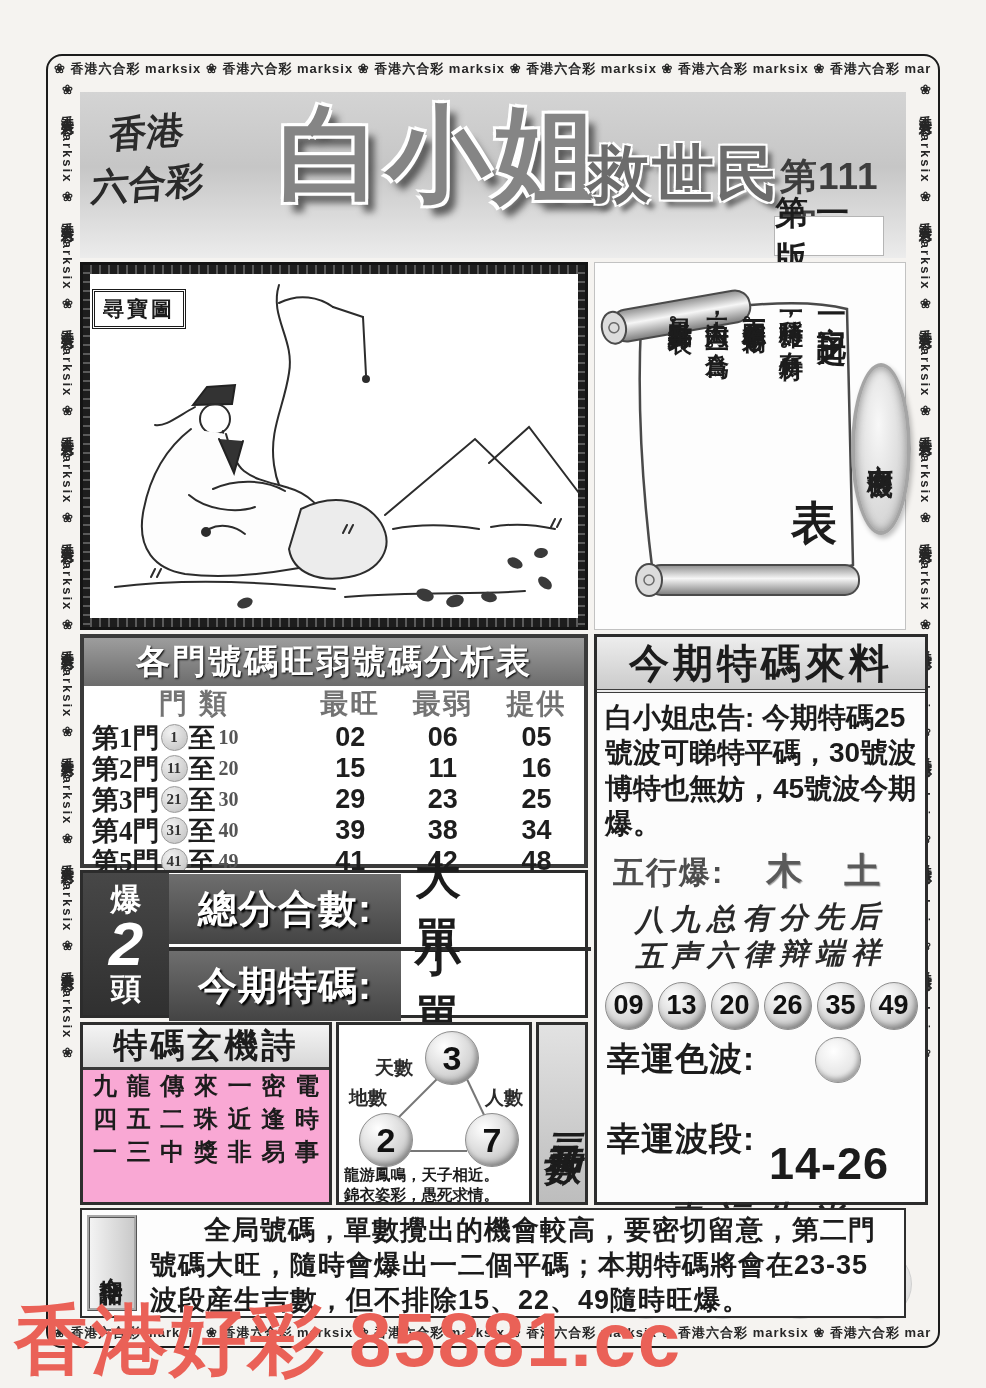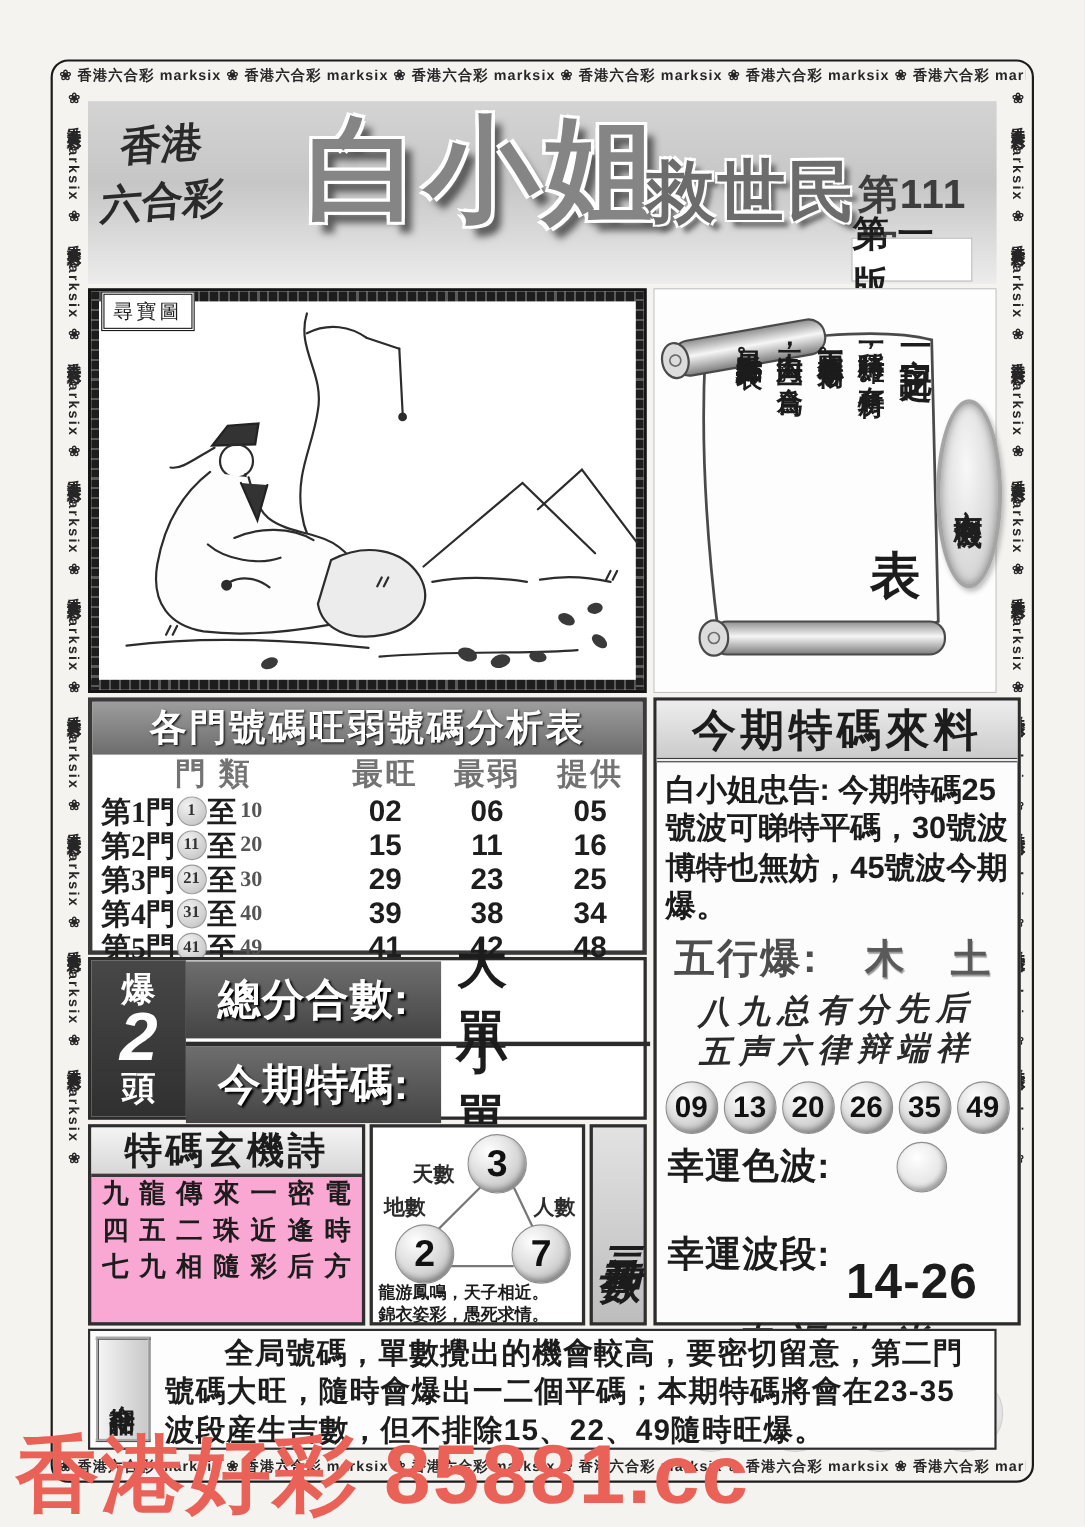--- a/index.html
+++ b/index.html
@@ -24,22 +24,22 @@
       color:#6c6c6c;text-shadow:2px 2px 0 #fff,-2px -2px 0 #fff,2px -2px 0 #fff,-2px 2px 0 #fff,6px 7px 5px rgba(60,60,60,.7);}
   .issue{position:absolute;left:700px;top:60px;font-size:37px;font-weight:900;color:#3d3d3d;letter-spacing:1px;}
   .edition{position:absolute;left:694px;top:124px;width:108px;height:38px;background:#fff;border:1px solid #b5b5b5;
       display:flex;align-items:center;justify-content:center;font-size:33px;font-weight:900;letter-spacing:8px;}
   
   .pic{left:80px;top:262px;width:508px;height:368px;border:3px solid #141414;background:#fff;}
   .pic-band-h{position:absolute;left:0;width:100%;height:9px;
       background:repeating-linear-gradient(90deg,#1d1d1d 0 7px,#5a5a5a 7px 9px);}
   .pic-band-v{position:absolute;top:0;width:7px;height:100%;
       background:repeating-linear-gradient(180deg,#1d1d1d 0 7px,#5a5a5a 7px 9px);}
-  .pic-label{position:absolute;left:9px;top:0;background:#fff;border:3px double #1a1a1a;padding:3px 8px;
-      font-size:18px;font-weight:400;letter-spacing:3px;z-index:3;}
+  .pic-label{position:absolute;left:9px;top:24px;background:#fff;border:3px double #1a1a1a;padding:3px 8px;
+      font-size:21px;font-weight:700;letter-spacing:3px;z-index:3;}
   
   .tbl{left:80px;top:634px;width:508px;height:234px;border:4px solid #3a3a3a;background:#fff;}
   .tbl-title{height:48px;background:linear-gradient(180deg,#9d9d9d,#6c6c6c);display:flex;align-items:center;justify-content:center;
       color:#fff;font-size:34px;font-weight:900;letter-spacing:2px;text-shadow:1px 1px 2px #000;}
   .tbl-grid{display:grid;grid-template-columns:44% 18.5% 18.5% 19%;}
   .tbl-grid>div{display:flex;align-items:center;justify-content:center;height:31px;font-weight:800;}
   .th{color:#737373;font-size:28px;letter-spacing:2px;}
   .td{font-size:27px;color:#1e1e1e;}
   .gate{justify-content:flex-start !important;padding-left:8px;font-family:"Liberation Serif",serif;}
   .circ{display:inline-flex;align-items:center;justify-content:center;width:25px;height:25px;margin:0 1px;border-radius:50%;
@@ -79,21 +79,21 @@
   .badge{position:absolute;left:256px;top:100px;width:52px;height:164px;border-radius:50%;
       background:radial-gradient(ellipse at 45% 35%,#f8f8f8,#d5d5d5 70%,#bdbdbd);border:4px solid #a5a5a5;
       box-shadow:inset 0 0 8px #8f8f8f,2px 3px 5px rgba(0,0,0,.25);display:flex;align-items:center;justify-content:center;}
   .badge span{font-size:26px;font-weight:900;letter-spacing:3px;color:#1f1f1f;}
   
   .special{left:594px;top:634px;width:334px;height:571px;border:3px solid #2c2c2c;background:#fcfcfc;}
   .sp-title{height:52px;background:linear-gradient(180deg,#ededed,#cbcbcb);border-bottom:4px double #3c3c3c;
       display:flex;align-items:center;justify-content:center;font-size:40px;font-weight:900;letter-spacing:4px;}
   .sp-advice{padding:7px 8px 2px 8px;font-size:28px;font-weight:800;line-height:1.26;}
   .sp-wuxing{display:flex;align-items:baseline;padding:4px 0 0 16px;}
-  .sp-wuxing .lab{font-size:37px;font-weight:900;color:#4d4d4d;letter-spacing:2px;}
+  .sp-wuxing .lab{font-size:31px;font-weight:900;color:#4d4d4d;letter-spacing:2px;}
   .sp-wuxing .wx{font-size:36px;font-weight:900;color:#5a5a5a;margin-left:42px;text-shadow:1px 1px 1px #999;}
   .sp-callig{margin-top:4px;text-align:center;font-family:"Liberation Serif",serif;font-style:italic;
       font-weight:700;font-size:29px;letter-spacing:7px;color:#2a2a2a;line-height:1.25;transform:rotate(-1deg);}
   .ballrow{display:flex;justify-content:center;gap:5px;margin-top:9px;}
   .ball{border-radius:50%;display:flex;align-items:center;justify-content:center;font-weight:900;color:#111;
       background:radial-gradient(circle at 35% 28%,#fff 0%,#d6d6d6 55%,#9c9c9c 100%);
       border:1px solid #8d8d8d;box-shadow:inset -2px -3px 5px rgba(0,0,0,.28);}
   .num-ball{width:46px;height:46px;font-size:27px;}
   .sp-row{display:flex;align-items:center;padding:0 10px;margin-top:7px;}
   .sp-row .lab{font-size:33px;font-weight:900;letter-spacing:1px;}
@@ -295,21 +295,21 @@
     <div class="burst-row" style="top:74px;border-top:4px solid #2c2c2c;">
       <div class="burst-lab">今期特碼:</div>
       <div class="burst-val">小 單</div>
     </div>
   </div>
 
   <div class="box poem">
     <div class="poem-title">特碼玄機詩</div>
     <div class="poem-line">九龍傳來一密電</div>
     <div class="poem-line">四五二珠近逢時</div>
-    <div class="poem-line">七九相隨彩后方</div>
+    <div class="poem-line">一三中獎非易事</div>
   </div>
 
   <div class="box tri">
     <svg style="position:absolute;left:0;top:0;" width="196" height="183" viewBox="0 0 196 183">
       <g stroke="#777" stroke-width="2">
         <line x1="100" y1="52" x2="58" y2="94"></line>
         <line x1="126" y1="50" x2="146" y2="92"></line>
         <line x1="70" y1="126" x2="128" y2="126"></line>
       </g>
     </svg>

